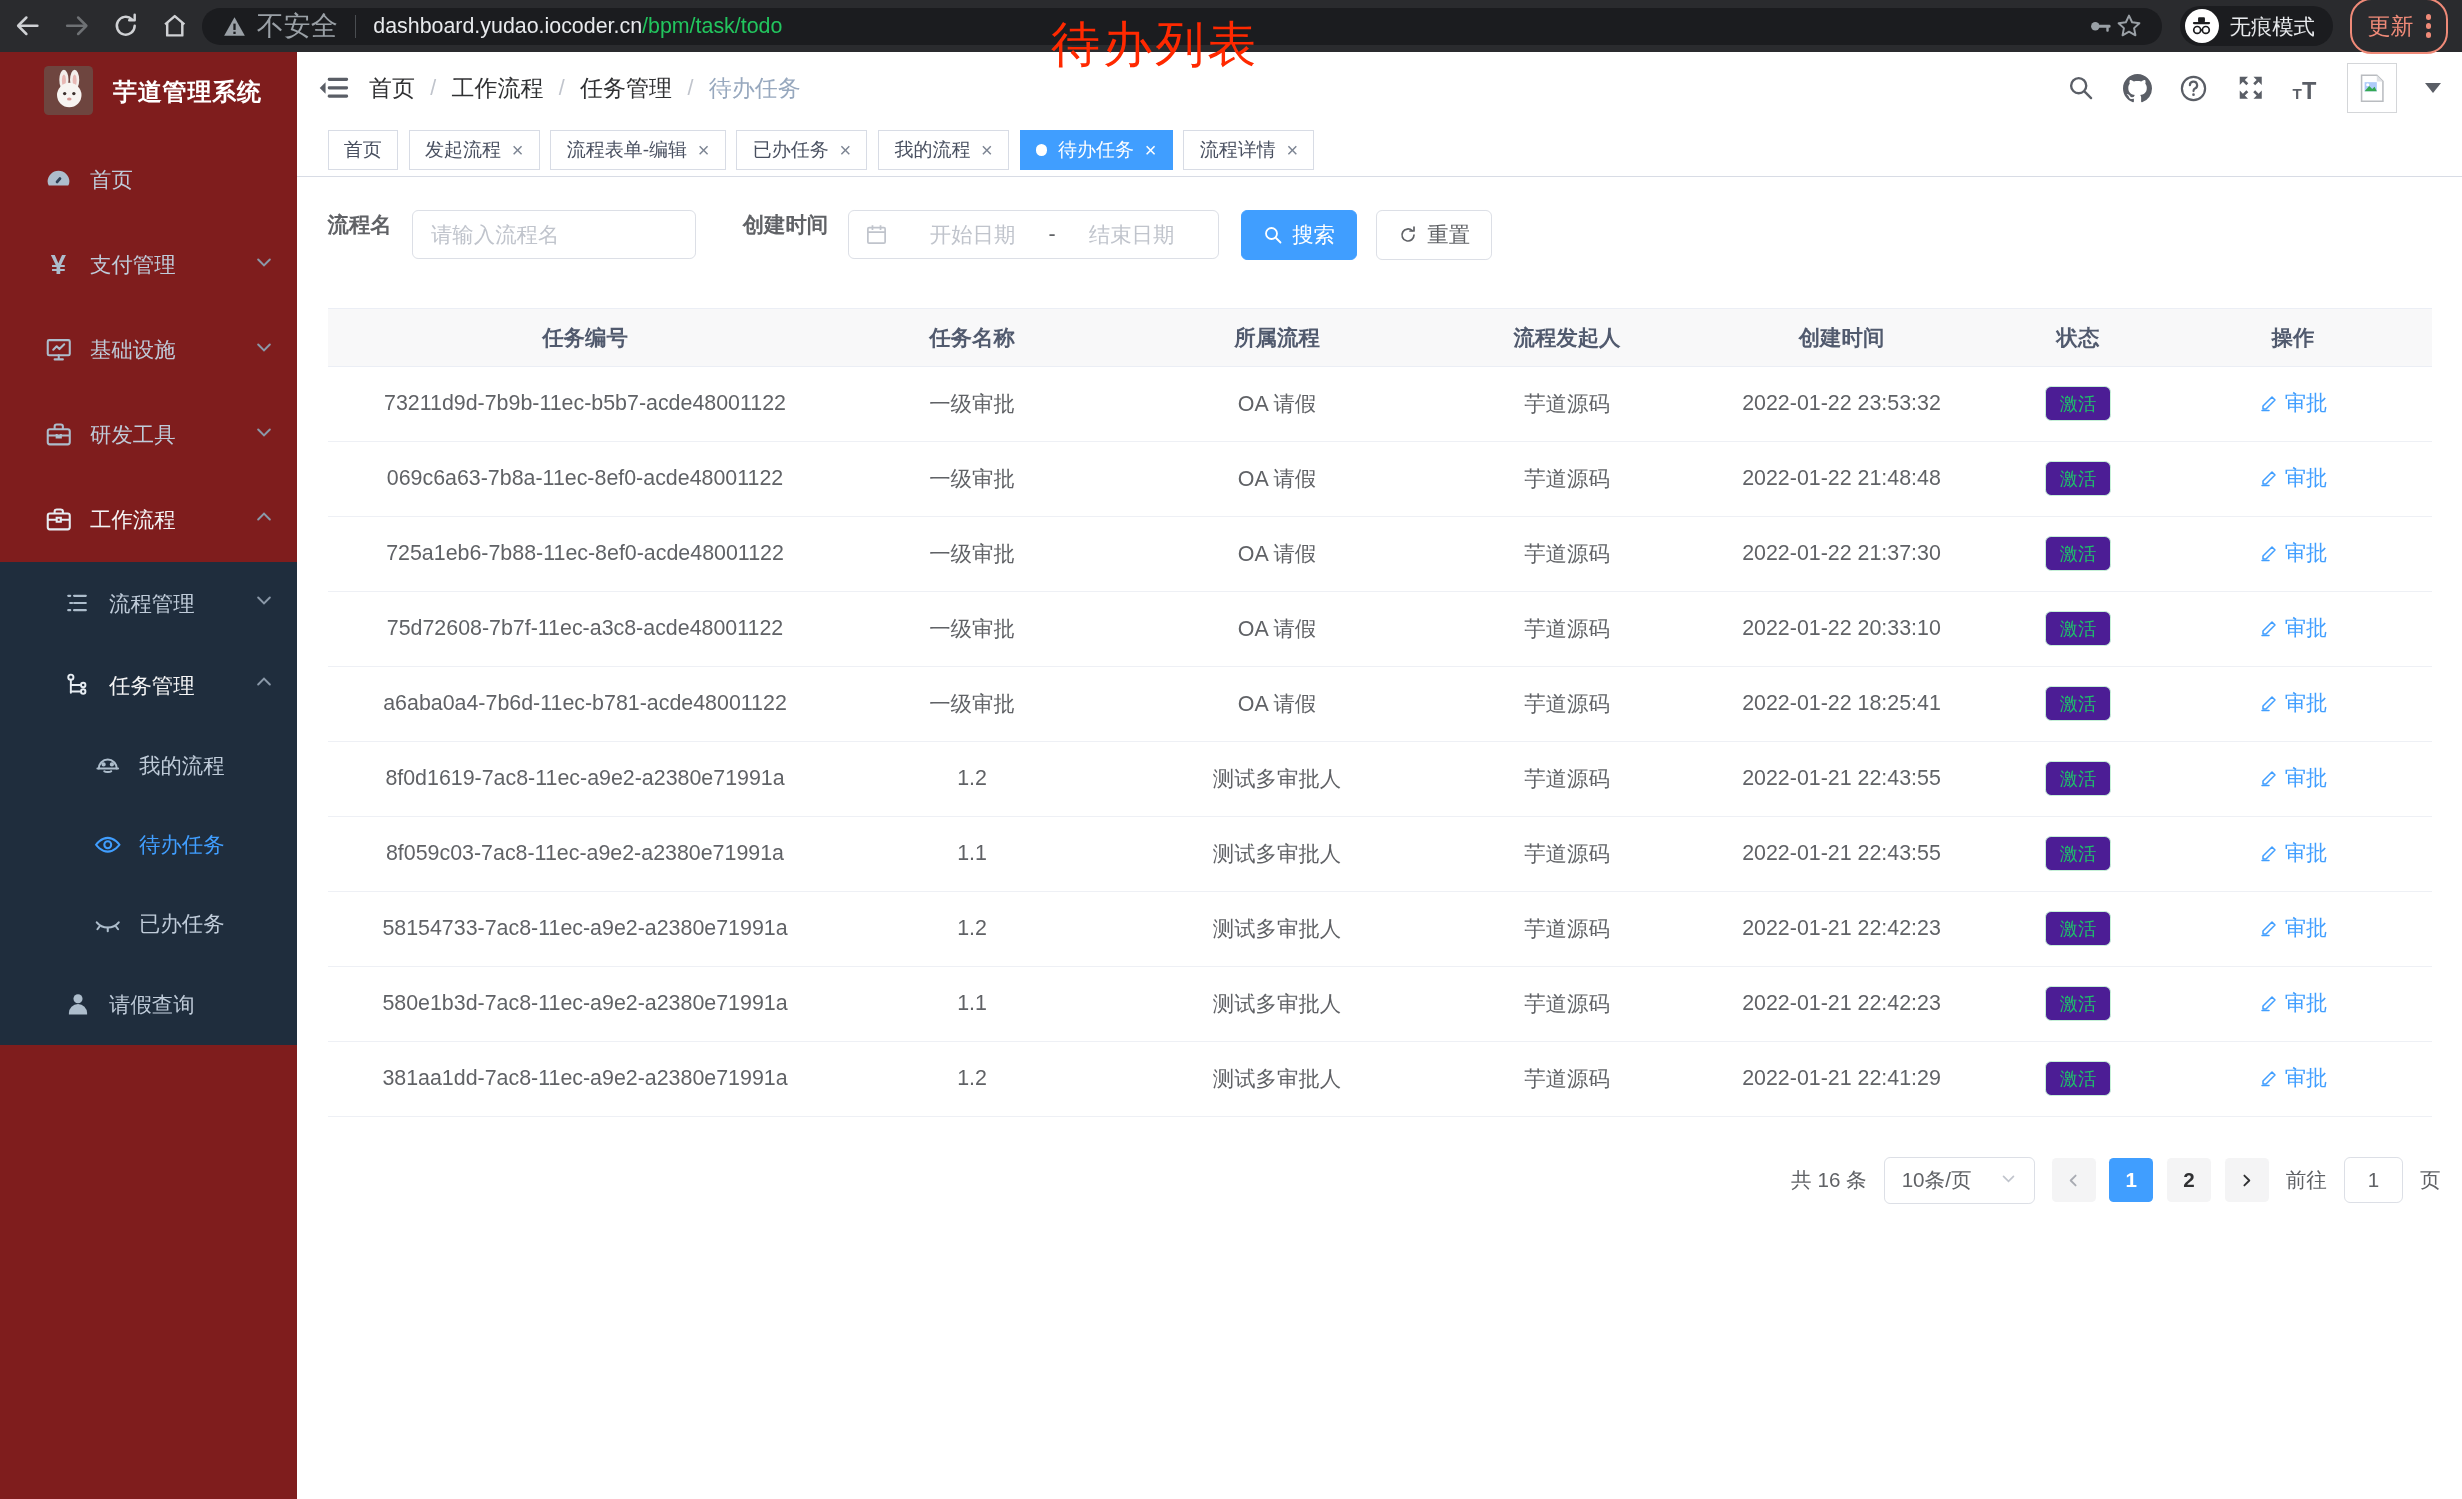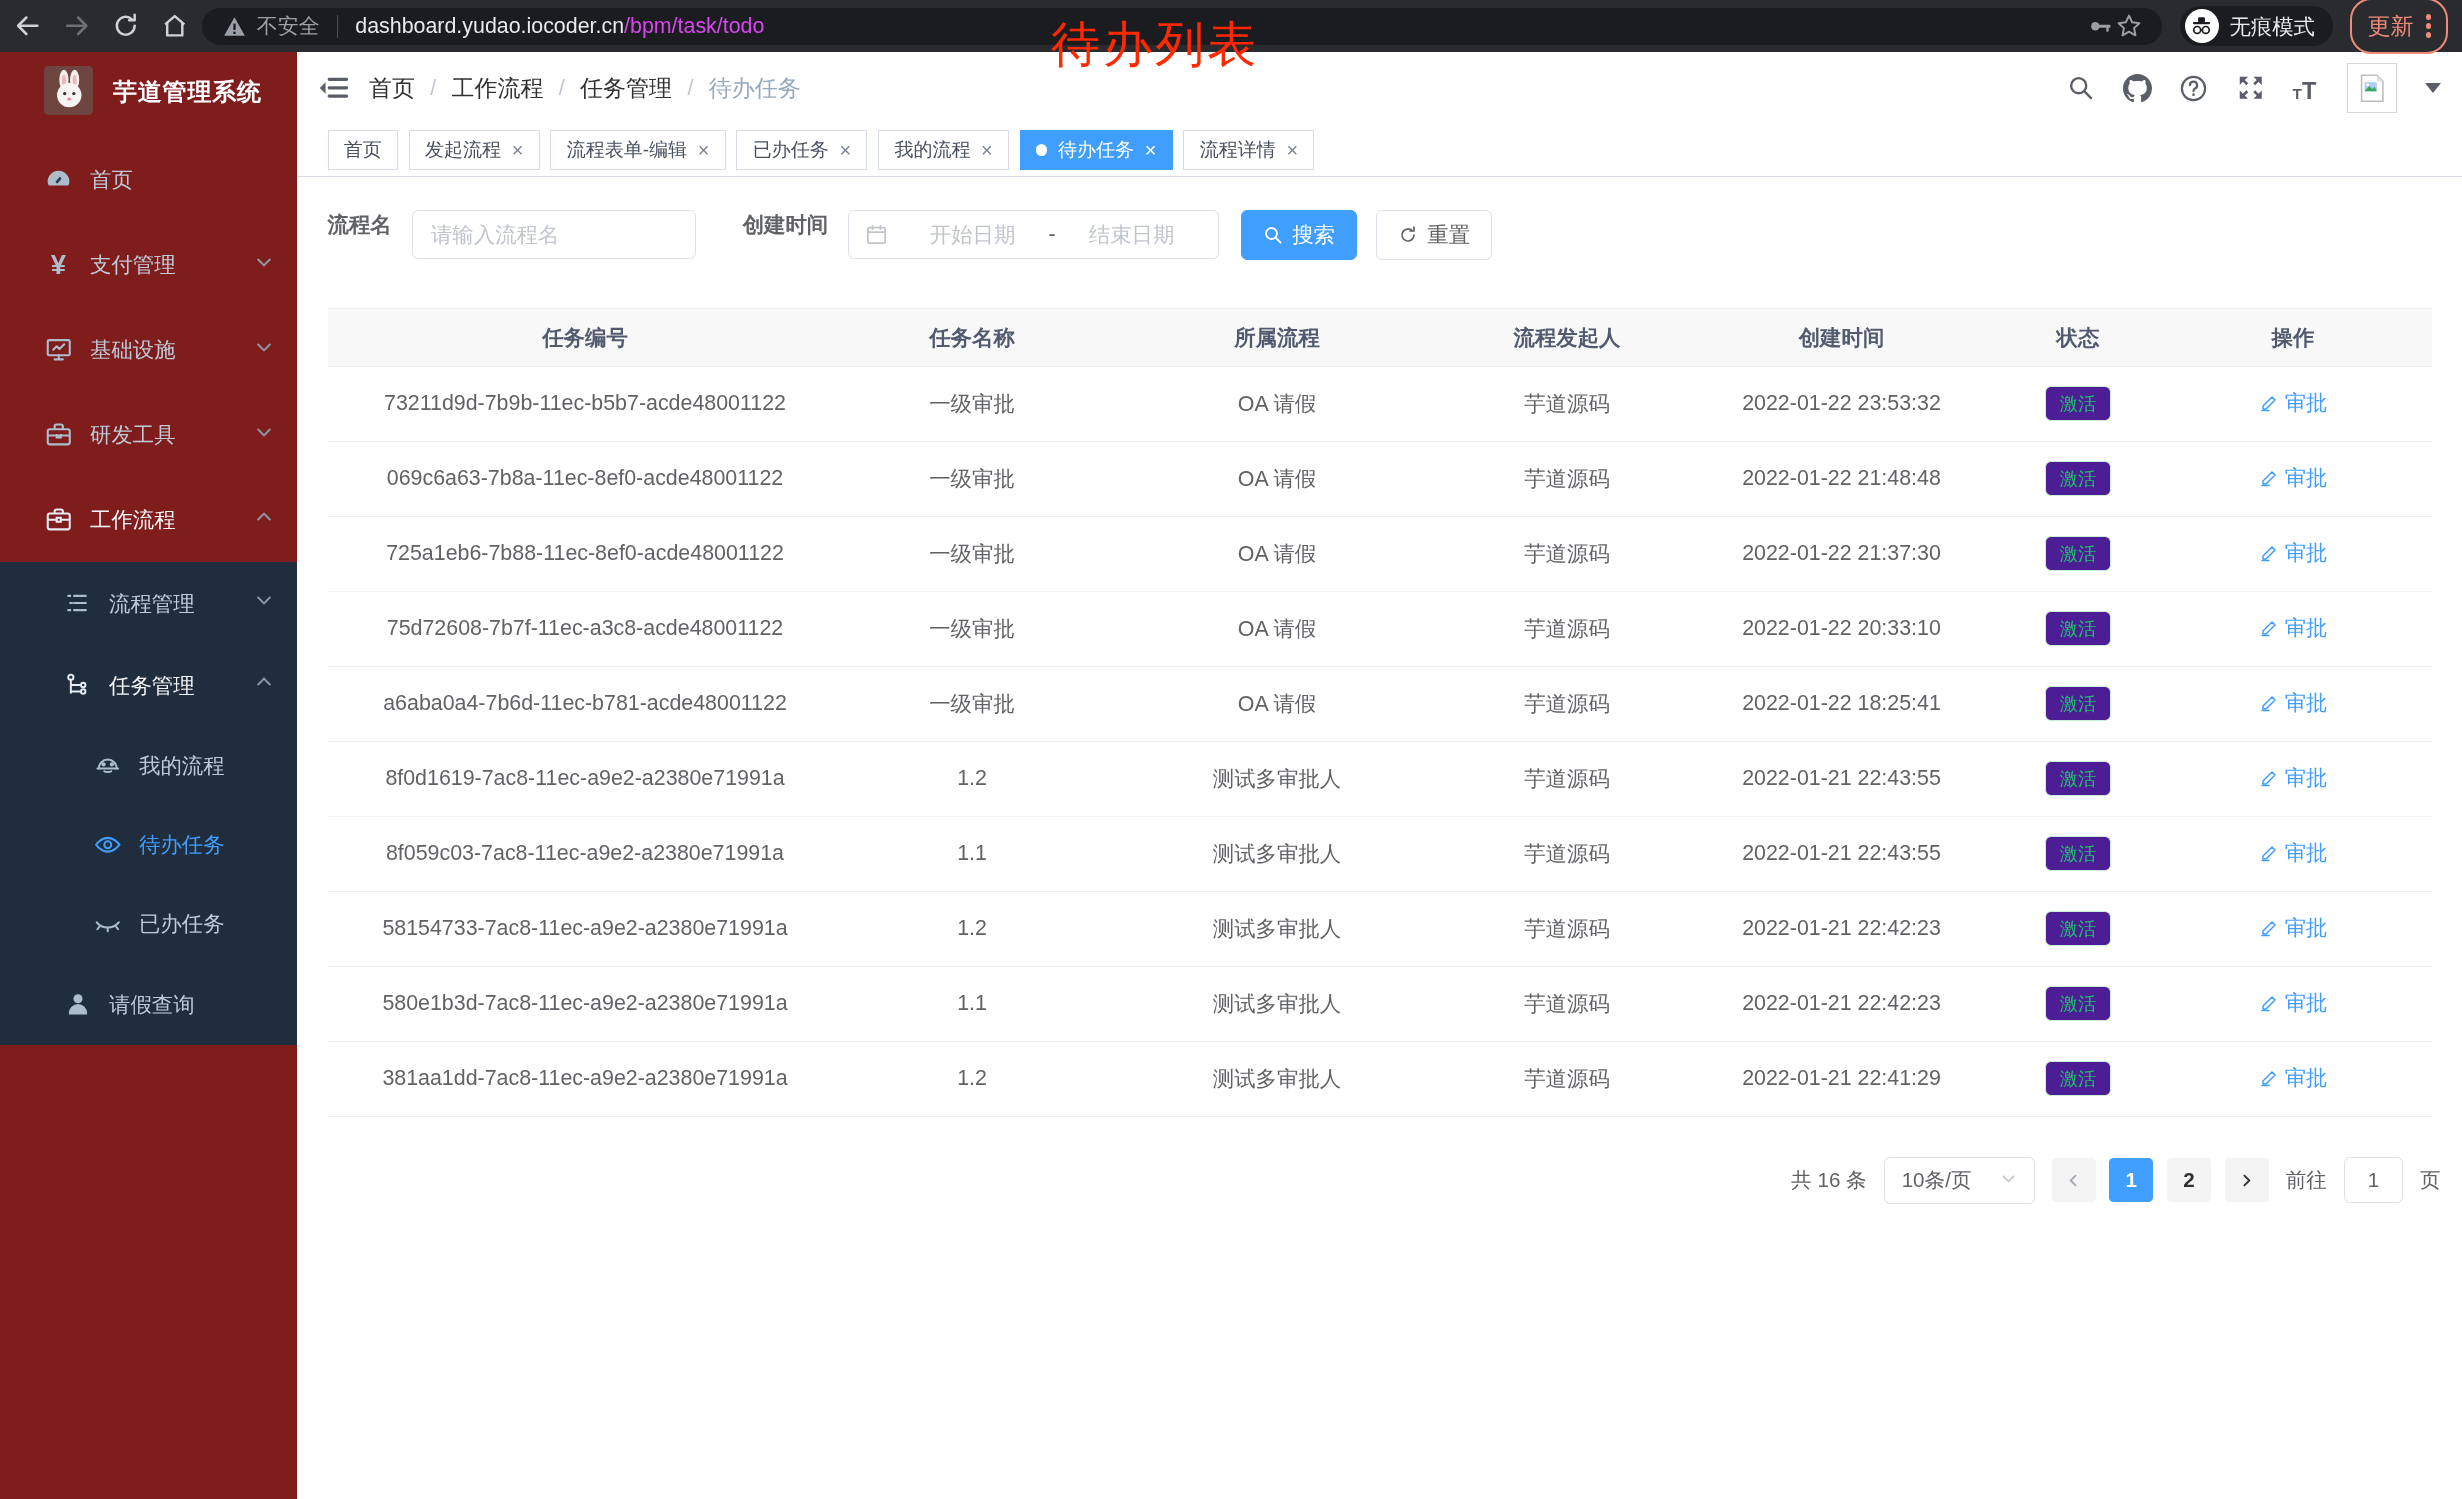--- a/index.html
+++ b/index.html
@@ -7,25 +7,25 @@
     font-family:"Liberation Sans","DejaVu Sans",sans-serif; }
 
   
   .chrome { position:absolute; left:0; top:0; right:0; height:52px; background:#2a2b2e;
     display:flex; align-items:center; padding:0 13.7px; z-index:5; }
   .chrome .navbtns { display:flex; align-items:center; gap:20px; margin-right:12.2px; }
   .cicon { width:29px; height:29px; display:inline-flex; align-items:center; justify-content:center; color:#cfd1d4; }
   .cicon.dim { color:#6e7174; }
   .omnibox { flex:1; height:37px; background:#1b1c1f; border-radius:18.3px; display:flex;
     align-items:center; padding:0 18.3px; color:#9aa0a6; min-width:0; }
-  .omnibox .sec { font-size:21px; color:#9aa0a6; margin-left:7.6px;text-align:right; }
+  .omnibox .sec { font-size:27px; color:#9aa0a6; margin-left:7.6px;text-align:right; }
   .omnibox .sep { width:1.5px; height:23px; background:#4a4d51; margin:0 17px; }
   .omnibox .url { font-size:21.4px; white-space:nowrap; overflow:hidden; }
   .omnibox .host { color:#e8eaed; }
-  .omnibox .path { color:#d946ef; }
+  .omnibox .path { color:#22c55e; }
   .omnibox .spacer { flex:1; }
   .incog { height:40px; background:#1b1c1f; border-radius:20px; display:flex; align-items:center;
     padding:0 18.3px 0 4.6px; margin-left:18.3px; color:#e8eaed; font-size:21.4px; gap:10.7px; }
   .incog .ic { width:34px; height:34px; border-radius:50%; background:#fff; display:flex;
     align-items:center; justify-content:center; color:#1b1c1f; }
   .updatepill { height:56px; border:2.3px solid #ef8a78; border-radius:21.4px; color:#ef8a78;
     display:flex; align-items:center; gap:12.2px; padding:0 15.3px; margin-left:17px; font-size:23px; }
   .updatepill .dots { display:flex; flex-direction:column; gap:3.8px; }
   .updatepill .dots i { width:5.3px; height:5.3px; border-radius:50%; background:#ef8a78; }
 

